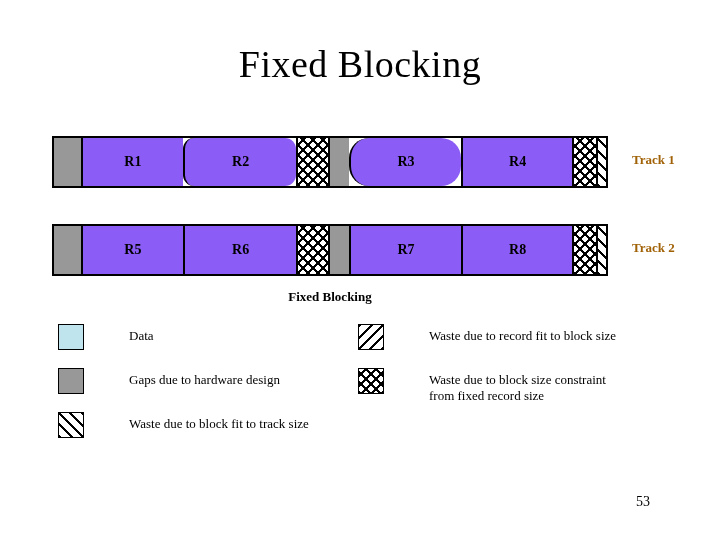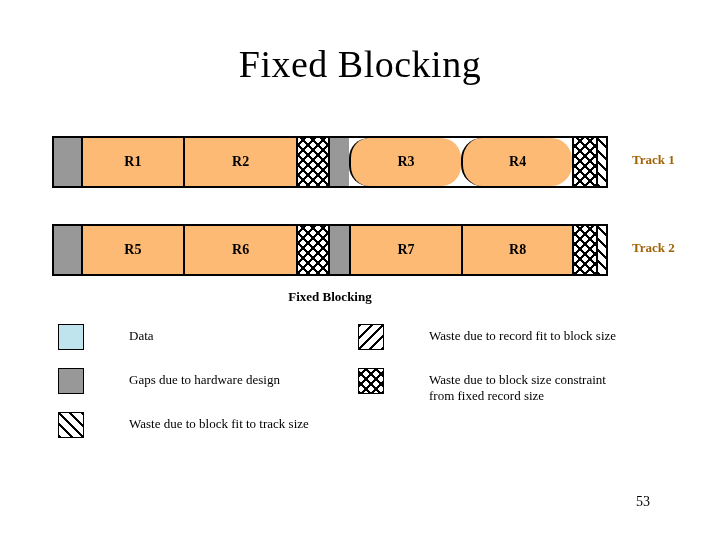--- a/index.html
+++ b/index.html
@@ -52,21 +52,21 @@
     display: flex;
     align-items: center;
     justify-content: center;
     font-size: 14px;
     font-weight: bold;
     color: #000000;
     position: relative;
   }
   .seg + .seg { border-left: 2px solid #000000; }
 
-  .seg-data  { background: #fdba74; }
+  .seg-data  { background: #8b5cf6; }
   .seg-gap   { background: #989898; }
 
   
   .seg-cross, .sw-cross {
     background-color: #ffffff;
     background-image:
       repeating-linear-gradient(45deg,  #000 0 2px, transparent 2px 7px),
       repeating-linear-gradient(-45deg, #000 0 2px, transparent 2px 7px);
   }
   
@@ -148,29 +148,29 @@
 <body>
 
 <div class="slide-title">Fixed Blocking</div>
 
 <div class="track-row track-1">
   <div class="bar">
       <div class="seg seg-gap" style="width: 27px;"></div>
       <div class="seg seg-data" style="width: 103px;">
         <span>R1</span>
       </div>
-      <div class="seg seg-data" style="width: 114px;">
+      <div class="seg seg-data" style="width: 114px; border-radius: 11px;">
         <span>R2</span>
       </div>
       <div class="seg seg-cross" style="width: 32px;"></div>
       <div class="seg seg-gap" style="width: 21px;"></div>
       <div class="seg seg-data" style="width: 113px; border-radius: 20px;">
         <span>R3</span>
       </div>
-      <div class="seg seg-data" style="width: 112px; border-radius: 21px;">
+      <div class="seg seg-data" style="width: 112px;">
         <span>R4</span>
       </div>
       <div class="seg seg-cross" style="width: 24px;"></div>
       <div class="seg seg-diagf" style="width: 10px;"></div>
     </div>
 </div>
 <div class="track-label tl-1">Track 1</div>
 
 <div class="track-row track-2">
   <div class="bar">

